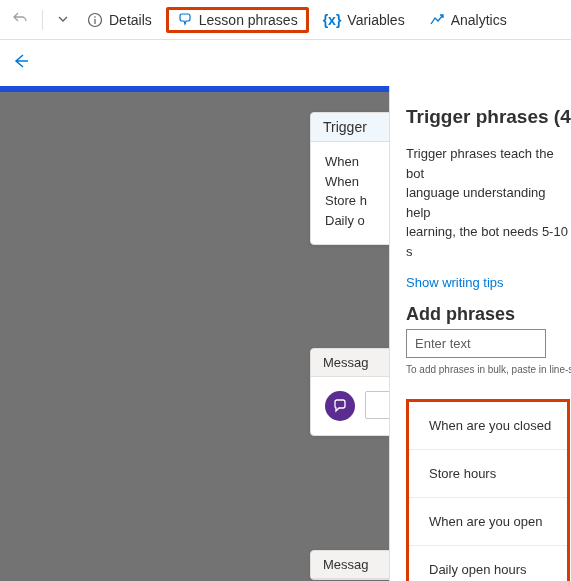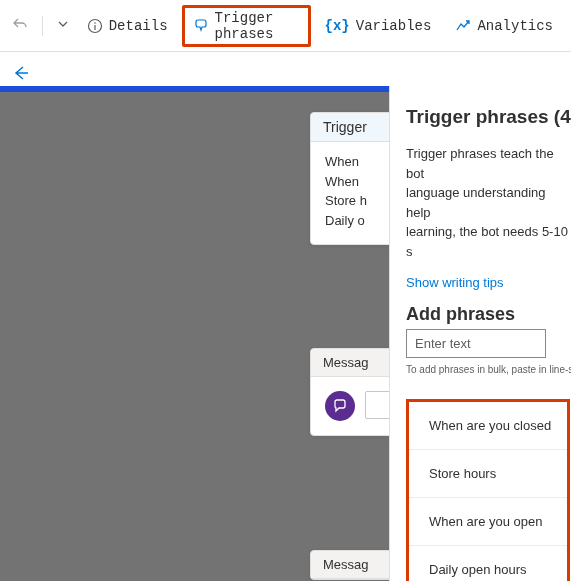--- a/index.html
+++ b/index.html
@@ -10,25 +10,24 @@
     color: #323130;
     background: #fff;
     width: 571px;
     height: 581px;
     overflow: hidden;
     position: relative;
   }
   .toolbar {
     display: flex;
     align-items: center;
-    height: 52px;
+    height: 40px;
     border-bottom: 1px solid #e1dfdd;
     padding: 0 8px;
     gap: 4px;
-    font-family: Liberation Mono, monospace;
   }
   .undo-btn { color: #a19f9d; padding: 0 4px; }
   .divider-v { width: 1px; height: 20px; background: #e1dfdd; margin: 0 6px; }
   .chev { color: #605e5c; padding: 0 4px; }
   .tool-item {
     display: flex;
     align-items: center;
     gap: 6px;
     padding: 4px 10px;
     color: #323130;
@@ -206,21 +205,21 @@
         <circle cx="8" cy="8" r="6.5" fill="none" stroke="#605e5c" stroke-width="1.2"></circle>
         <circle cx="8" cy="5" r="0.8" fill="#605e5c"></circle>
         <rect x="7.4" y="7" width="1.2" height="5" fill="#605e5c"></rect>
       </svg>
     <span>Details</span>
   </div>
   <div class="tool-item trigger-highlight">
     <svg width="16" height="16" viewBox="0 0 16 16">
         <path d="M3 4 Q3 2 5 2 H11 Q13 2 13 4 V7 Q13 9 11 9 H9 L8 12 L7 9 H5 Q3 9 3 7 Z" fill="none" stroke="#0078d4" stroke-width="1.2"></path>
       </svg>
-    <span>Trigger phrases</span>
+    <span>Lesson phrases</span>
   </div>
   <div class="tool-item">
     <span style="color:#0078d4; font-weight:600">{x}</span>
     <span>Variables</span>
   </div>
   <div class="tool-item">
     <svg width="16" height="16" viewBox="0 0 16 16">
         <path d="M2 12 L6 6 L9 9 L14 3 M11 3 H14 V6" fill="none" stroke="#0078d4" stroke-width="1.3"></path>
       </svg>
     <span>Analytics</span>

